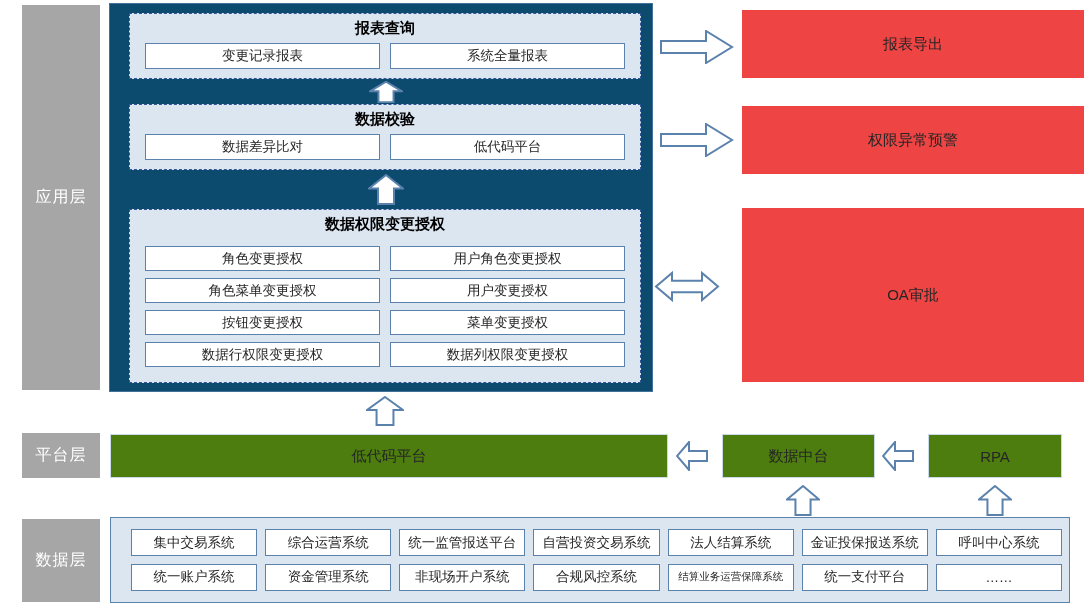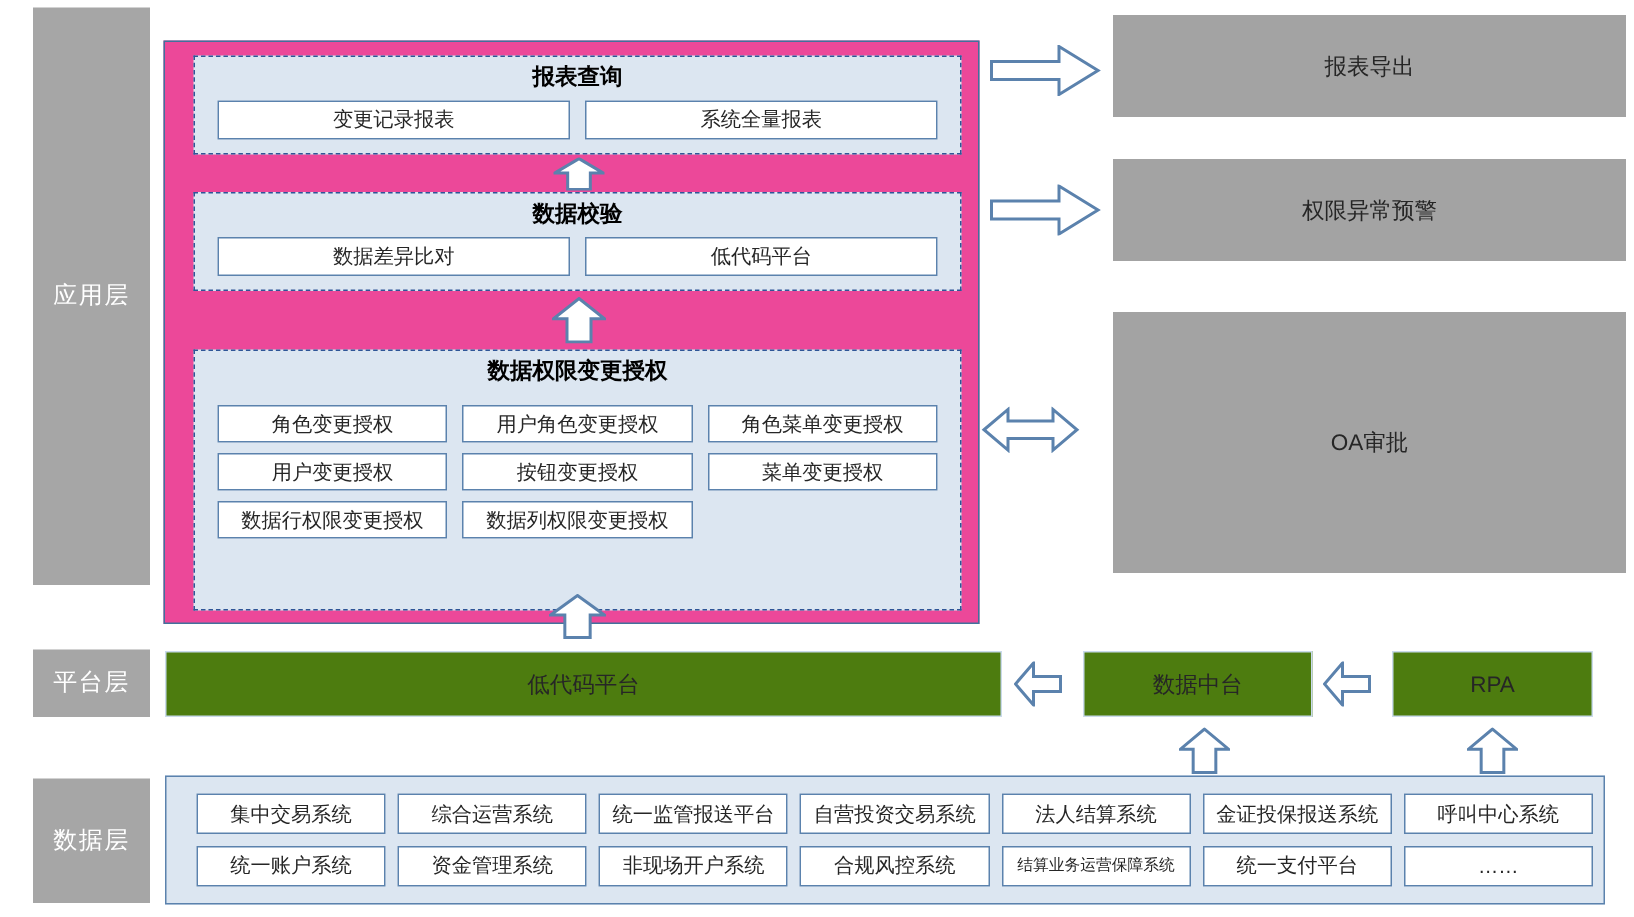--- a/index.html
+++ b/index.html
@@ -12,45 +12,45 @@
     display:flex; align-items:center; justify-content:center;
     font-size:16px; letter-spacing:1px;
   }
   #label-app      { left:22px;  top:5px;   width:78px; height:385px; }
   #label-platform { left:22px;  top:433px; width:78px; height:45px;  }
   #label-data     { left:22px;  top:519px; width:78px; height:83px;  }
 
   
   .app-container {
     position:absolute; left:109px; top:3px; width:544px; height:389px;
-    border:1.5px solid #41719c; background:#ec4899; box-sizing:border-box;margin-top:24px;
+    border:1.5px solid #41719c; background:#0c4a6e; box-sizing:border-box;
   }
 
   
   .section {
     position:absolute; left:19px; width:512px;
     background:#dce6f1; border:1.5px dashed #2f5597; box-sizing:border-box;
   }
   #sec-report     { top:9px;   height:66px; }
   #sec-validation { top:100px; height:66px; }
   #sec-permission { top:205px; height:174px; }
 
   .section-title { text-align:center; font-weight:bold; font-size:15px; color:#000000; padding-top:5px; line-height:18px; }
   .box-row { display:flex; gap:10px; padding:6px 15px 0 15px; }
   .white-box {
     flex:1; background:#ffffff; border:1.4px solid #5b82ad; height:26px;
     display:flex; align-items:center; justify-content:center;
     font-size:13.5px; color:#262626; box-sizing:border-box; white-space:nowrap;
   }
-  .perm-grid { display:grid; grid-template-columns:1fr 1fr 1fr; gap:7px 10px; padding:13px 15px 16px 15px; }
+  .perm-grid { display:grid; grid-template-columns:1fr 1fr; gap:7px 10px; padding:13px 15px 16px 15px; }
   .perm-grid .white-box { height:25px; }
 
   
   .right-box {
-    position:absolute; left:742px; width:342px; background:#a3a3a3;
+    position:absolute; left:742px; width:342px; background:#ef4444;
     display:flex; align-items:center; justify-content:center;
     font-size:15px; color:#262626;
   }
   #box-export { top:10px;  height:68px; }
   #box-alert  { top:106px; height:68px; }
   #box-oa     { top:208px; height:174px; }
 
   
   .platform-box {
     position:absolute; top:434px; height:44px; background:#4d7c0f;

